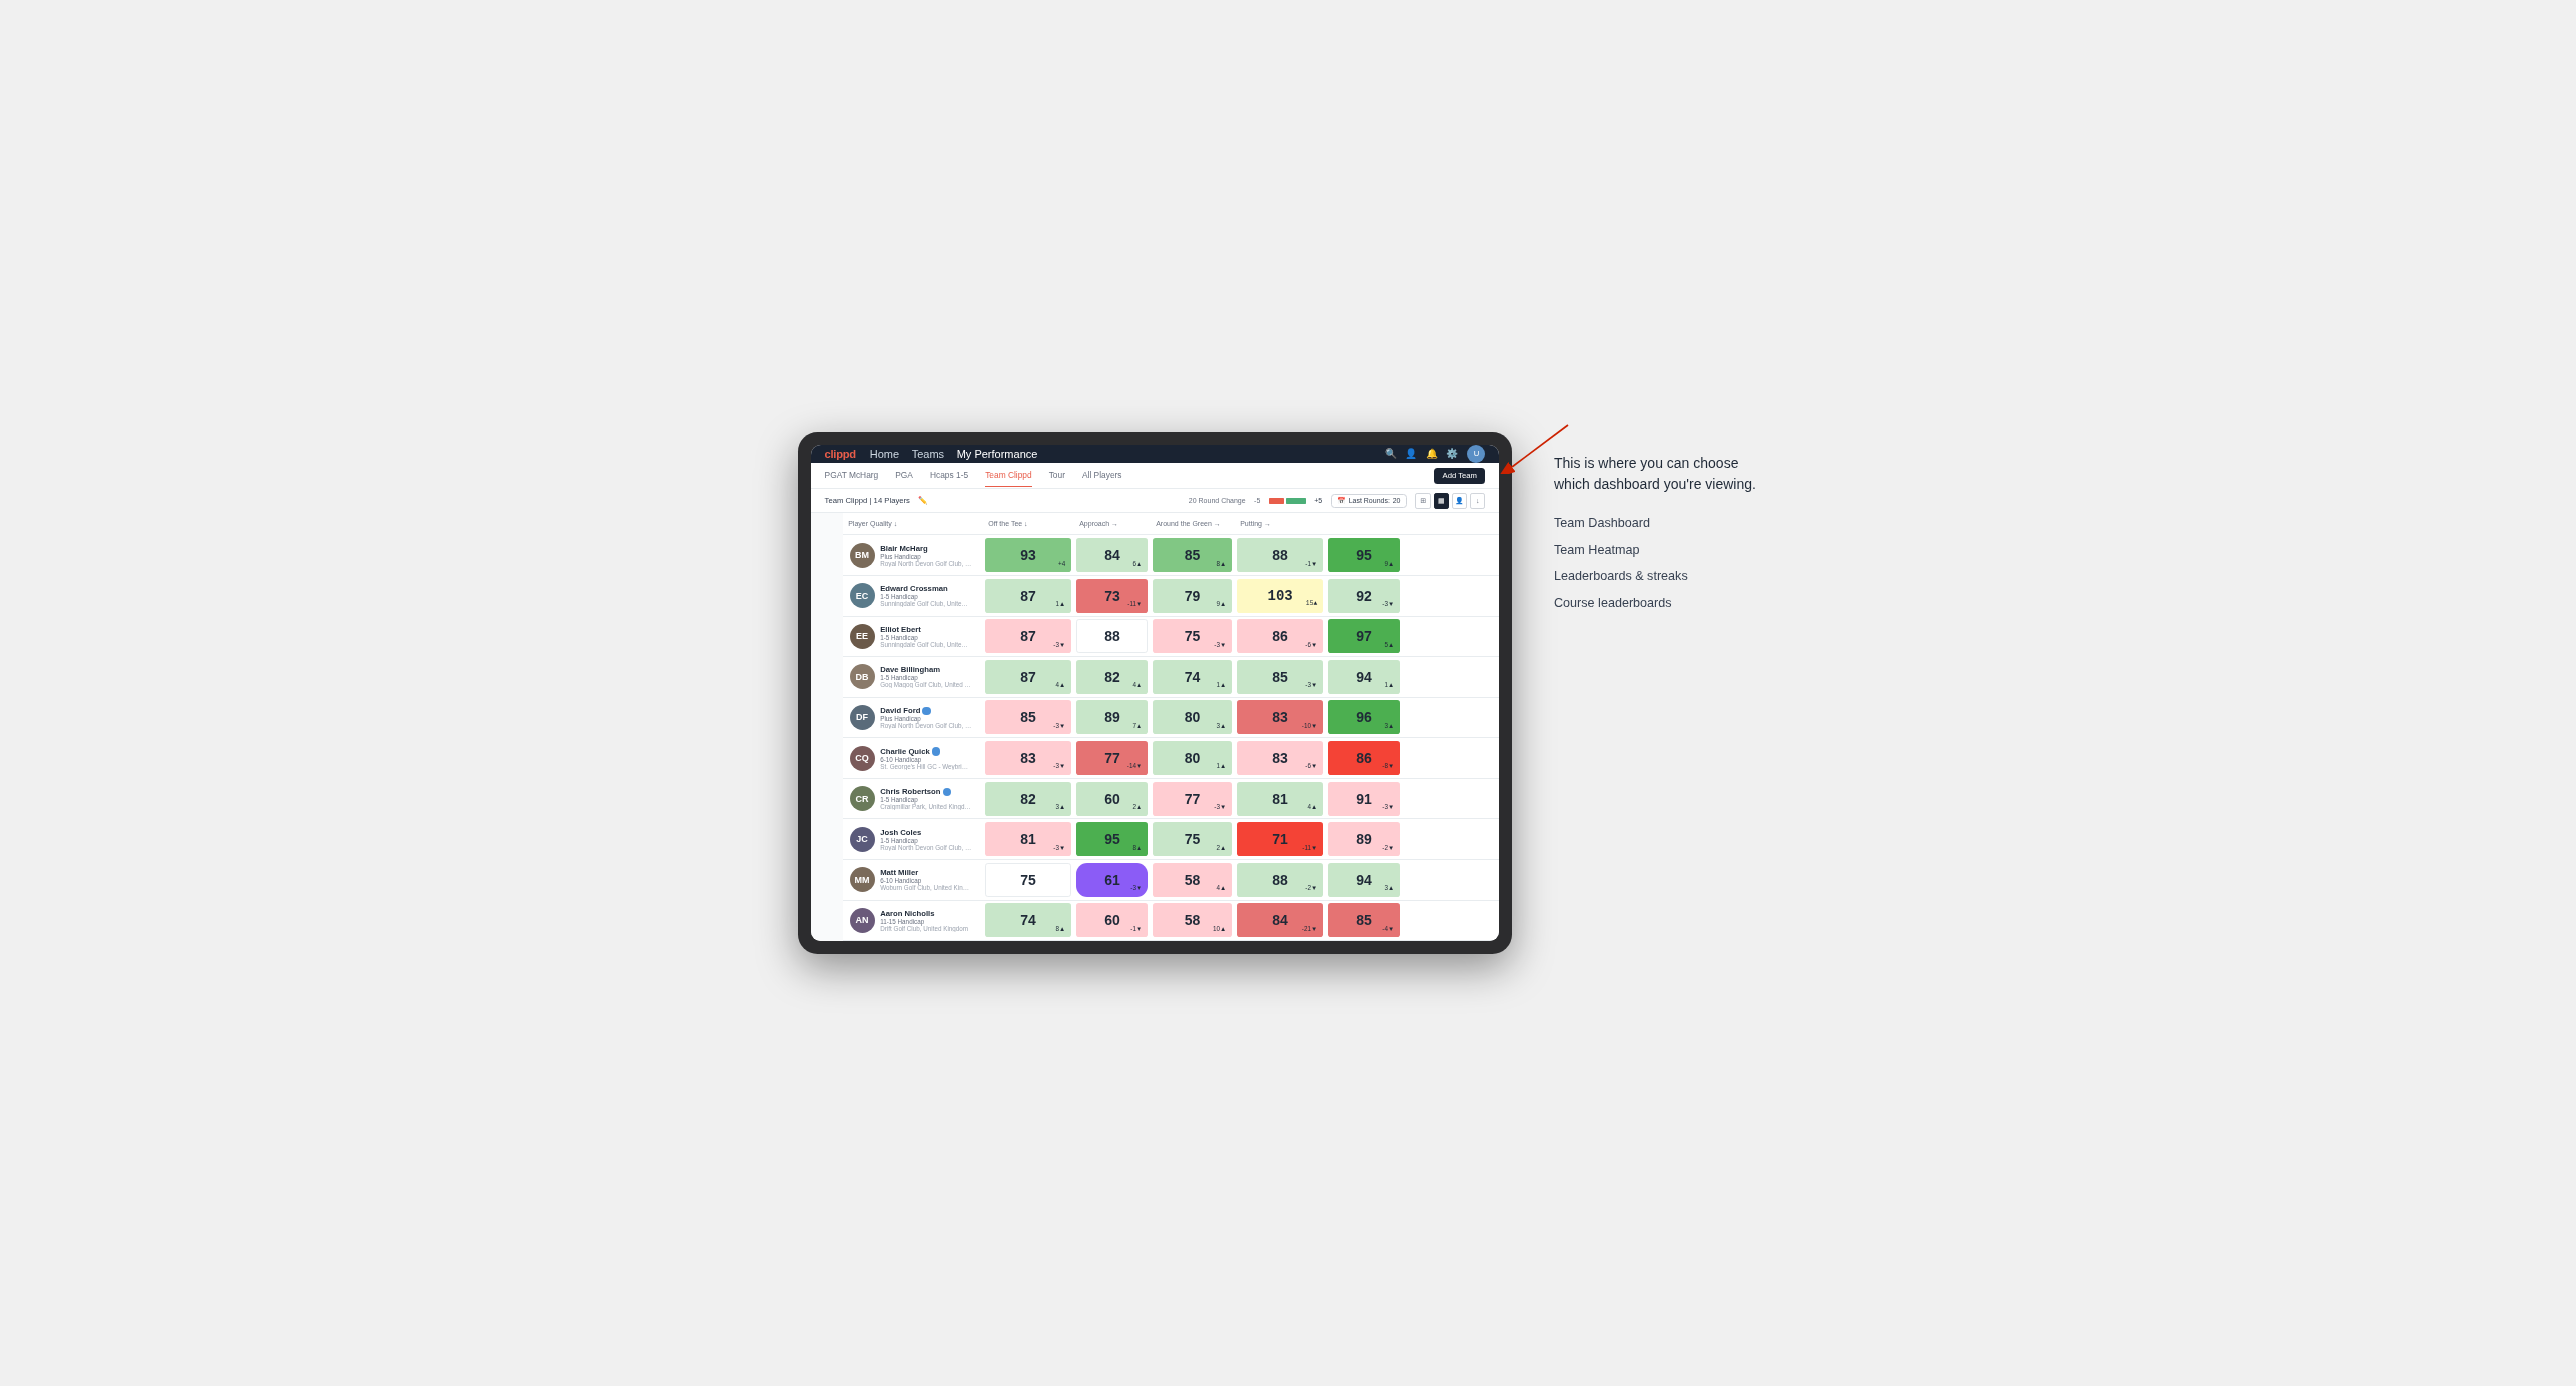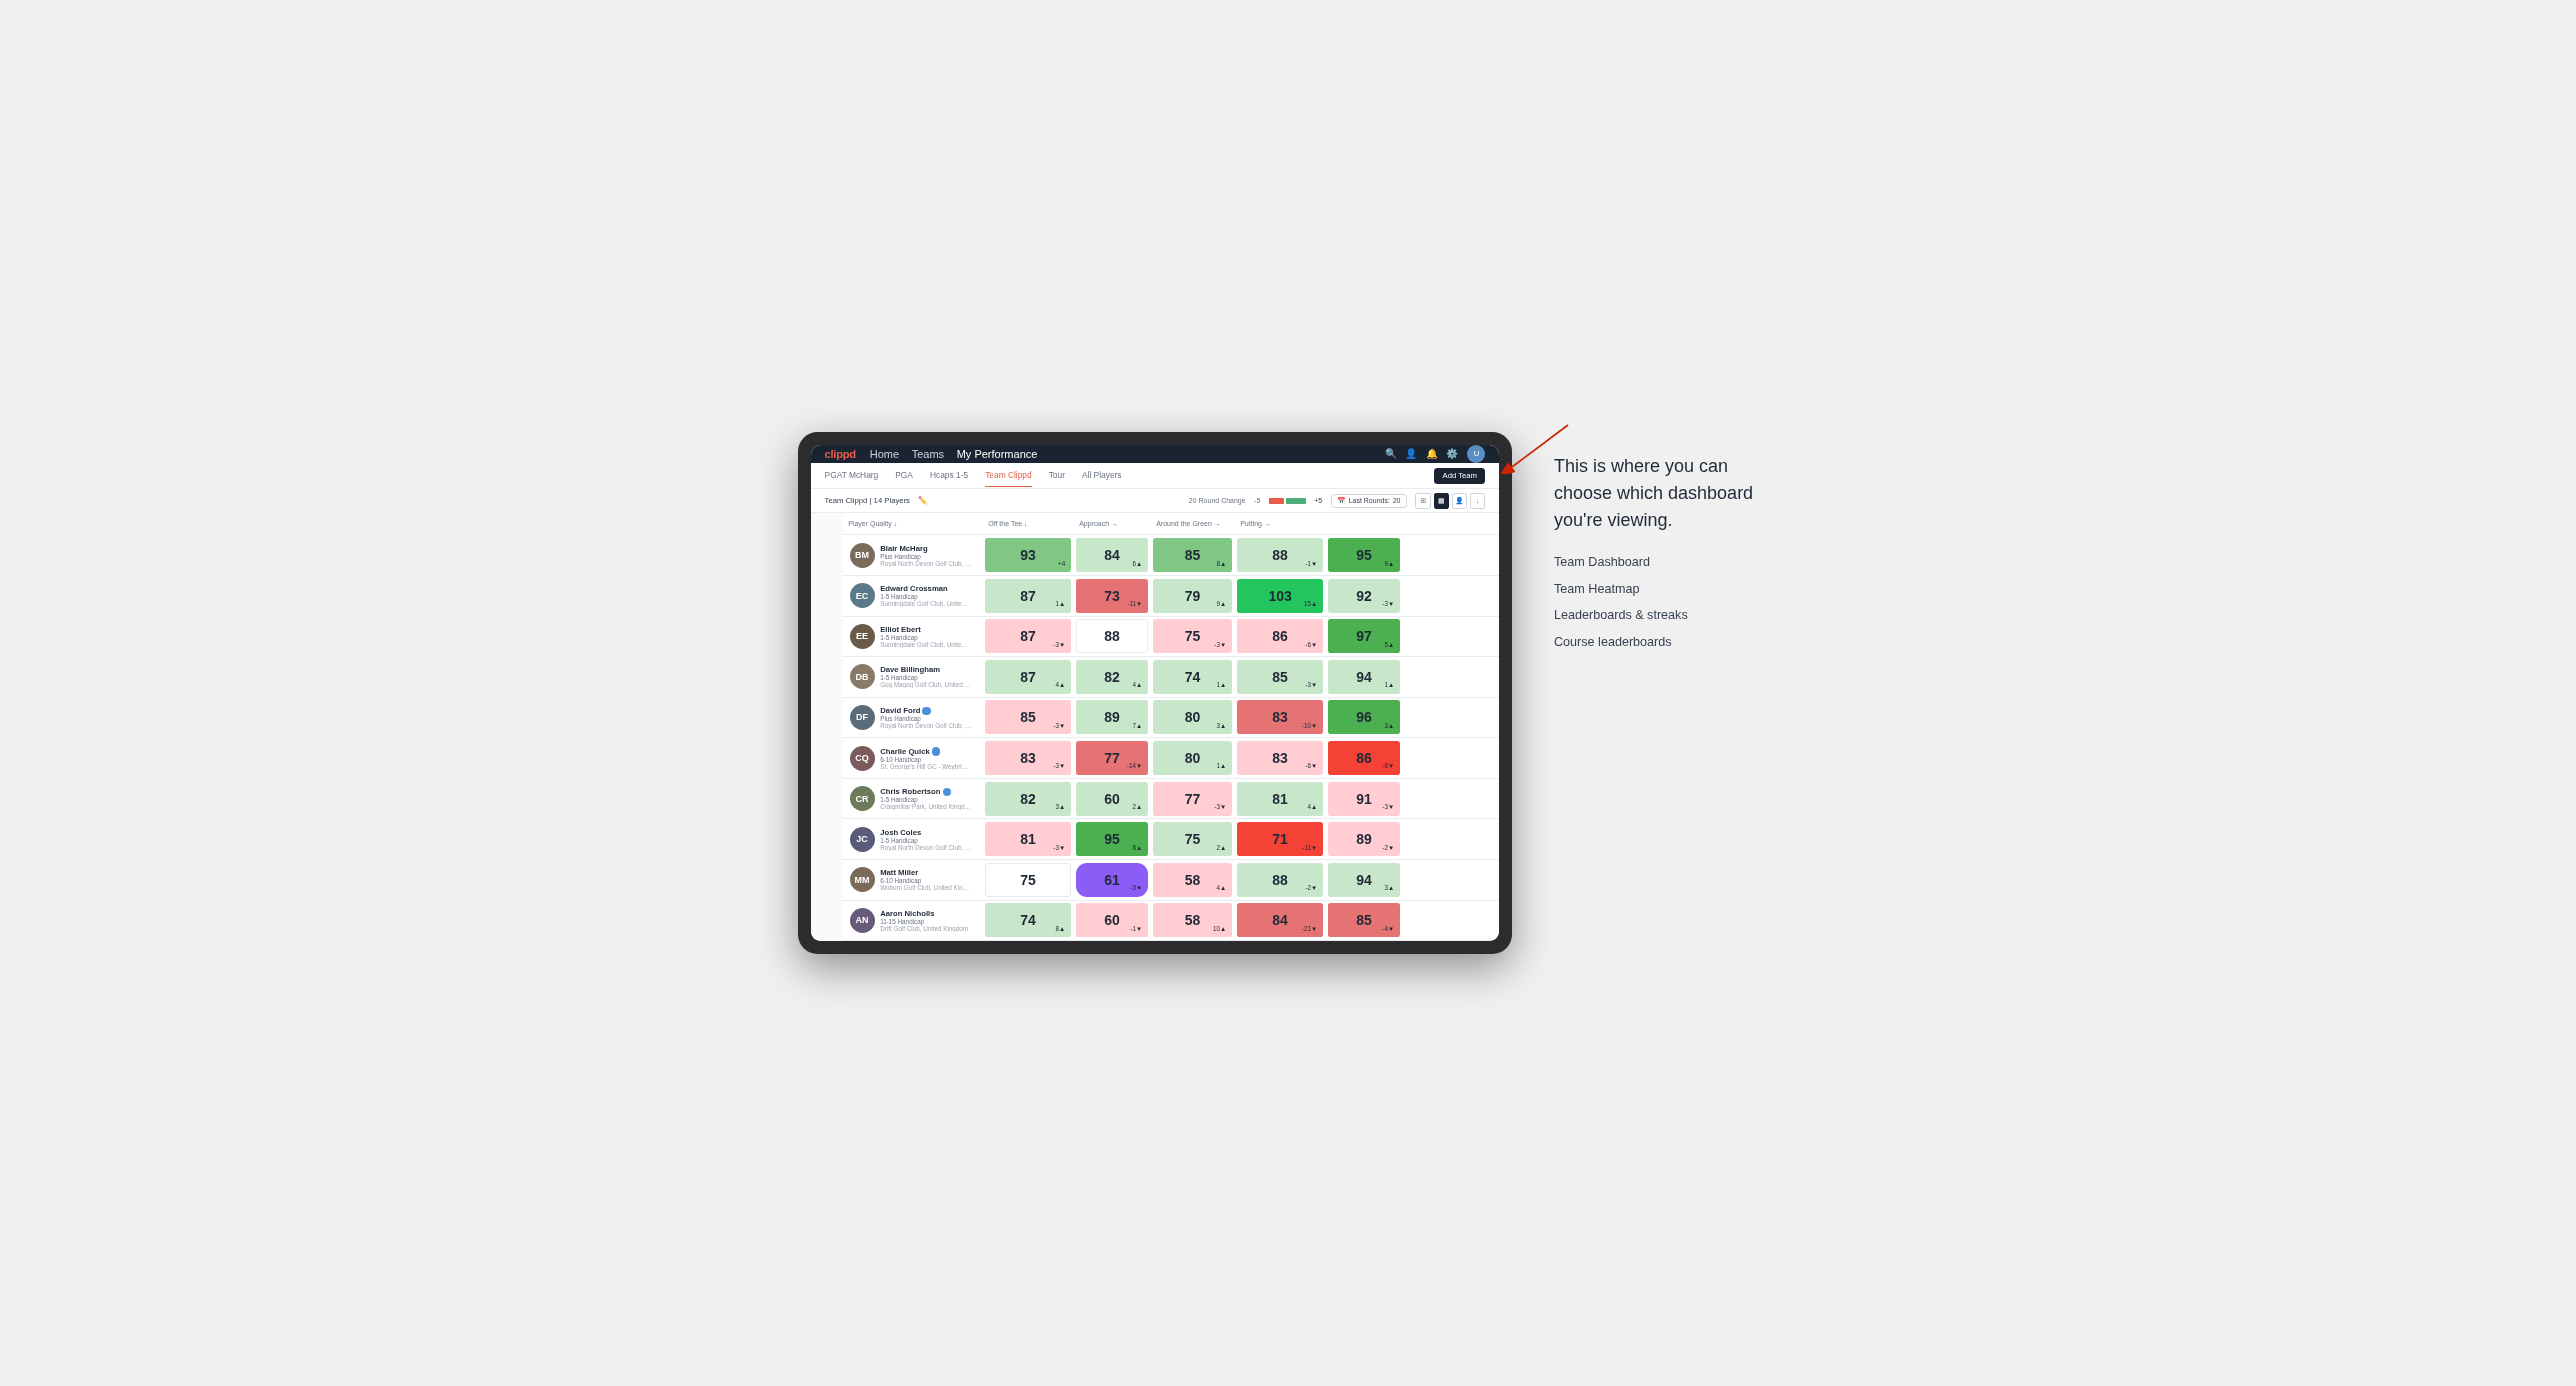--- a/index.html
+++ b/index.html
@@ -345,21 +345,21 @@
 
     
     .annotation-panel {
       width: 224px;
       flex-shrink: 0;
       padding-top: 21px;
       position: relative;
     }
 
     .annotation-text {
-      font-size: 18px;
+      font-size: 14px;
       color: #1f2937;
       line-height: 1.5;
       margin-bottom: 21px;
     }
 
     .annotation-list {
       display: flex;
       flex-direction: column;
       gap: 12.6px;
     }
@@ -508,21 +508,21 @@
                   <span class="score-change up">1▲</span>
                 </div>
                 <div class="score-cell" style="background: rgb(229, 115, 115);">
                   <span class="score-main">73</span>
                   <span class="score-change down">-11▼</span>
                 </div>
                 <div class="score-cell" style="background: rgb(200, 230, 201);">
                   <span class="score-main">79</span>
                   <span class="score-change up">9▲</span>
                 </div>
-                <div class="score-cell" style="background: #22c55e;">
+                <div class="score-cell" style="background: #fef9c3; font-family: Liberation Mono, monospace;">
                   <span class="score-main">103</span>
                   <span class="score-change up">15▲</span>
                 </div>
                 <div class="score-cell" style="background: rgb(200, 230, 201);">
                   <span class="score-main">92</span>
                   <span class="score-change down">-3▼</span>
                 </div>
               </div>
               <div class="player-row">
                 <div class="player-info">

